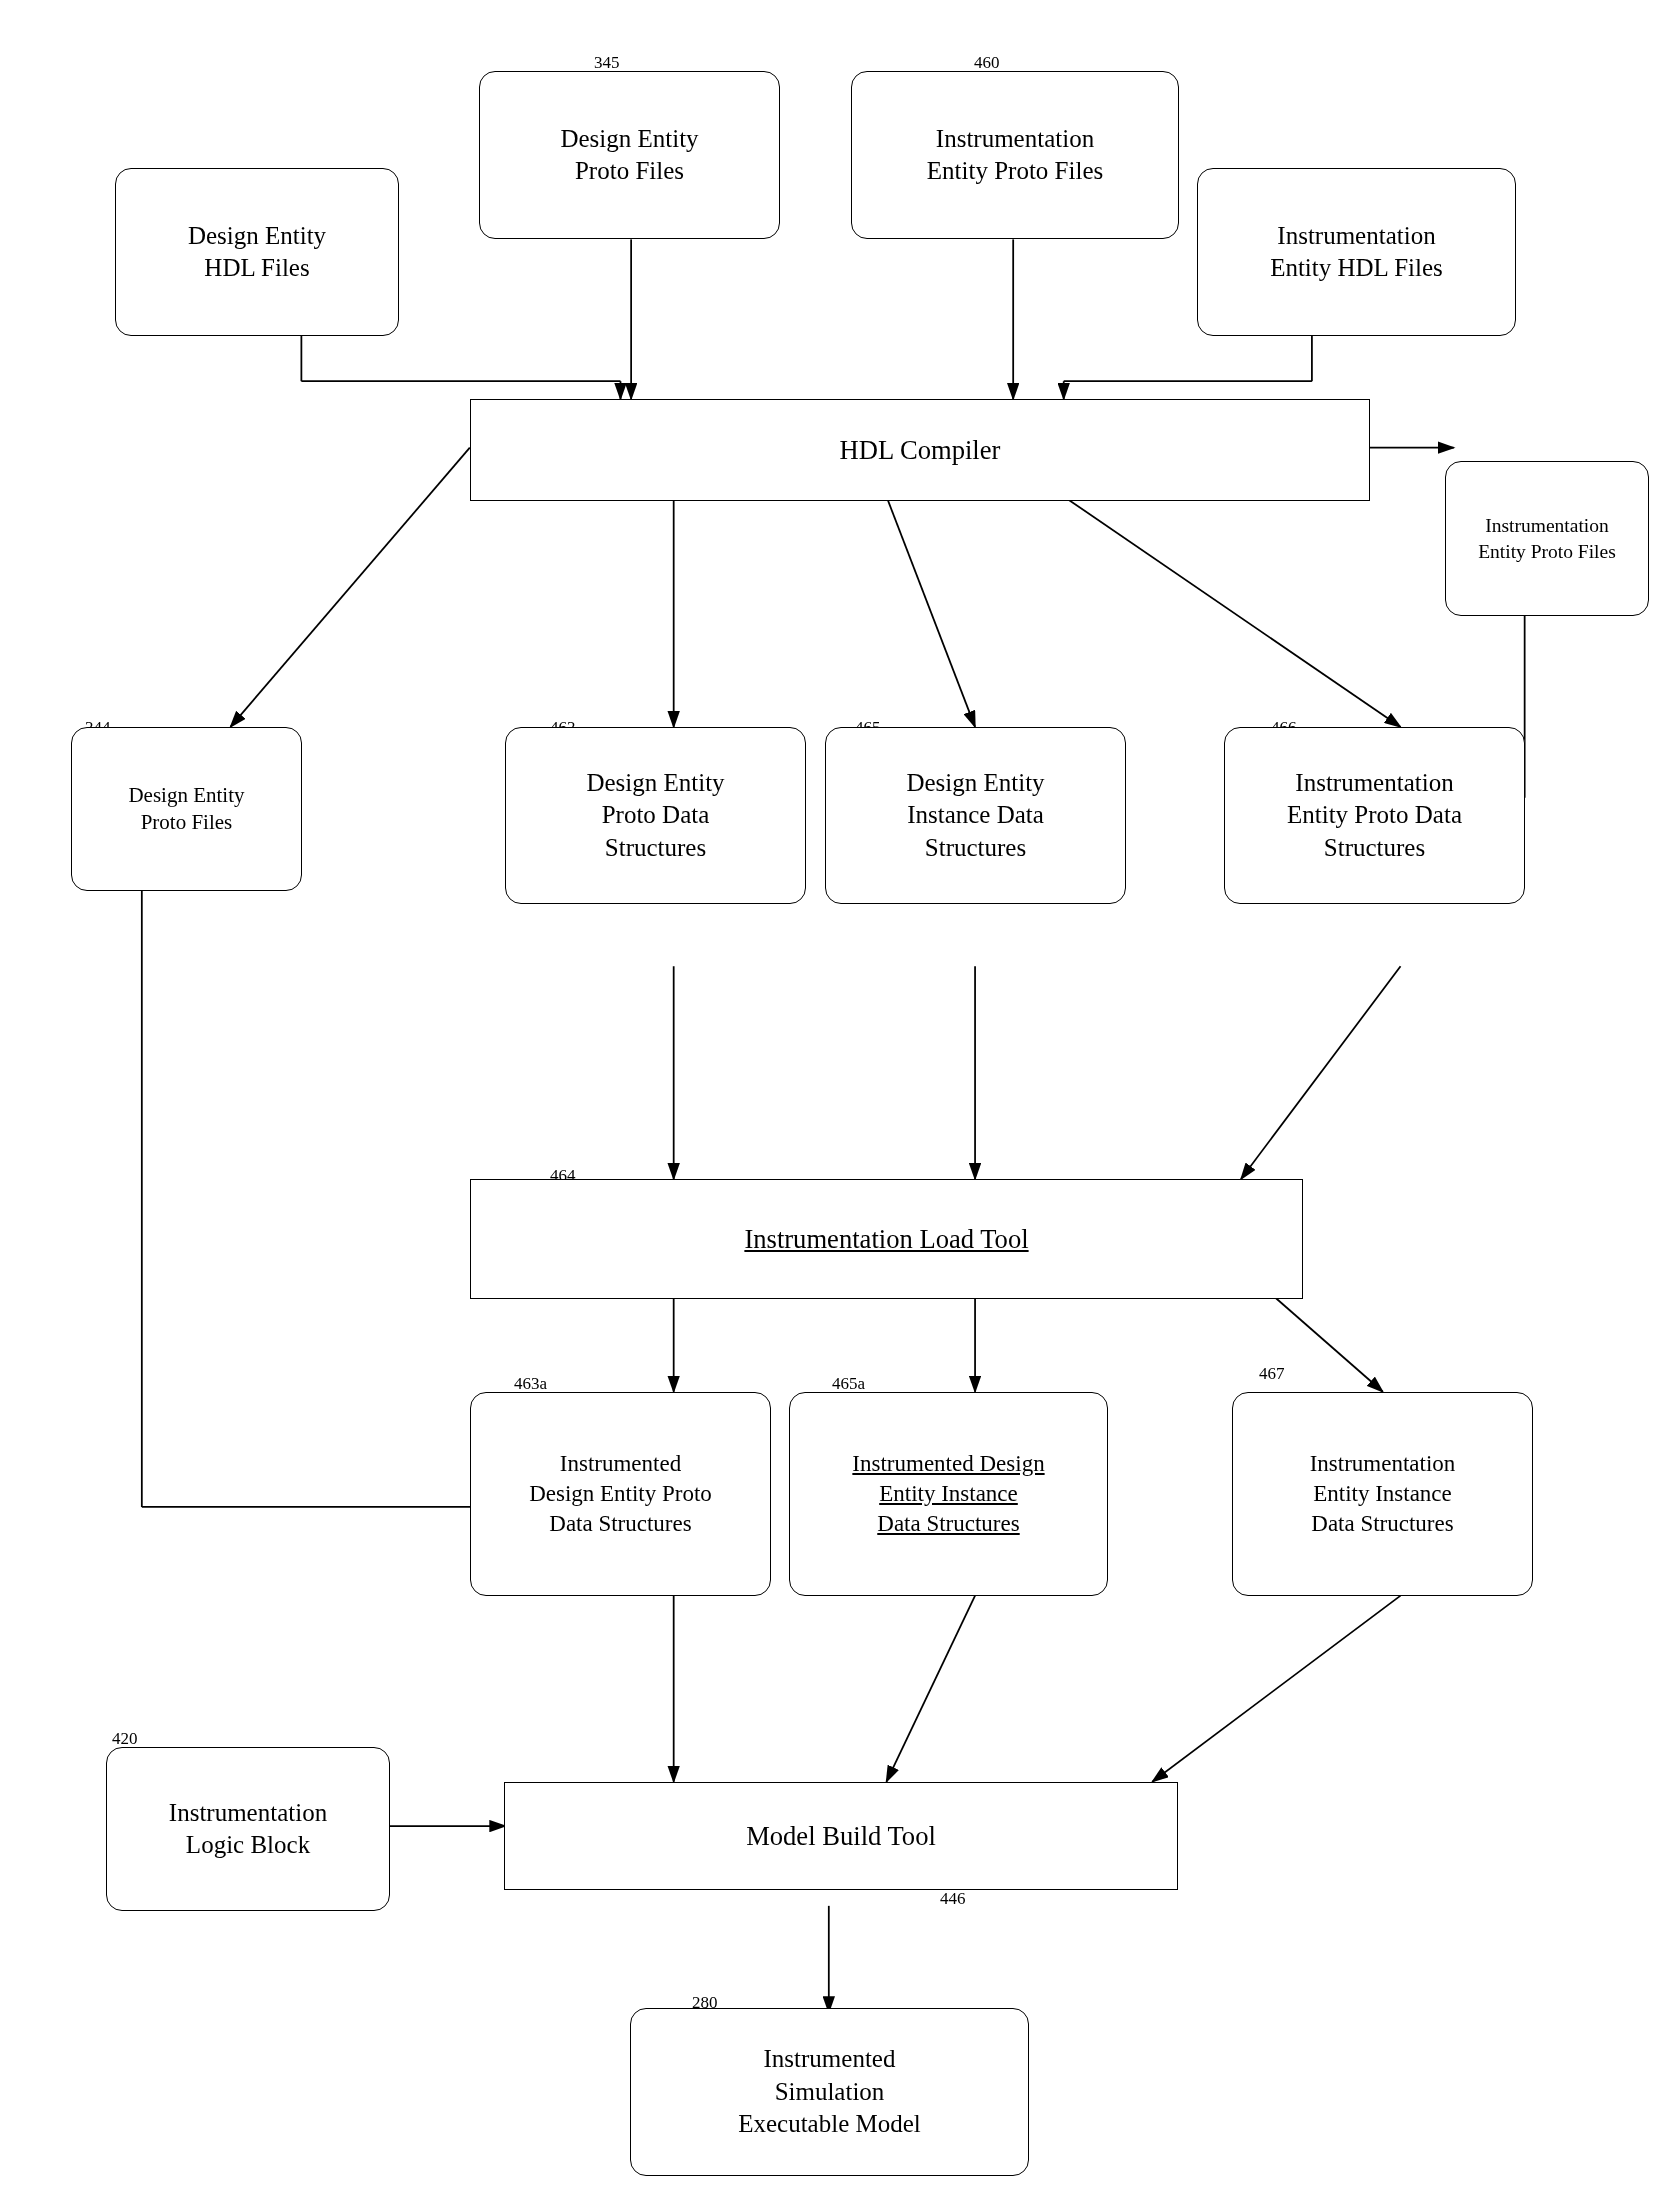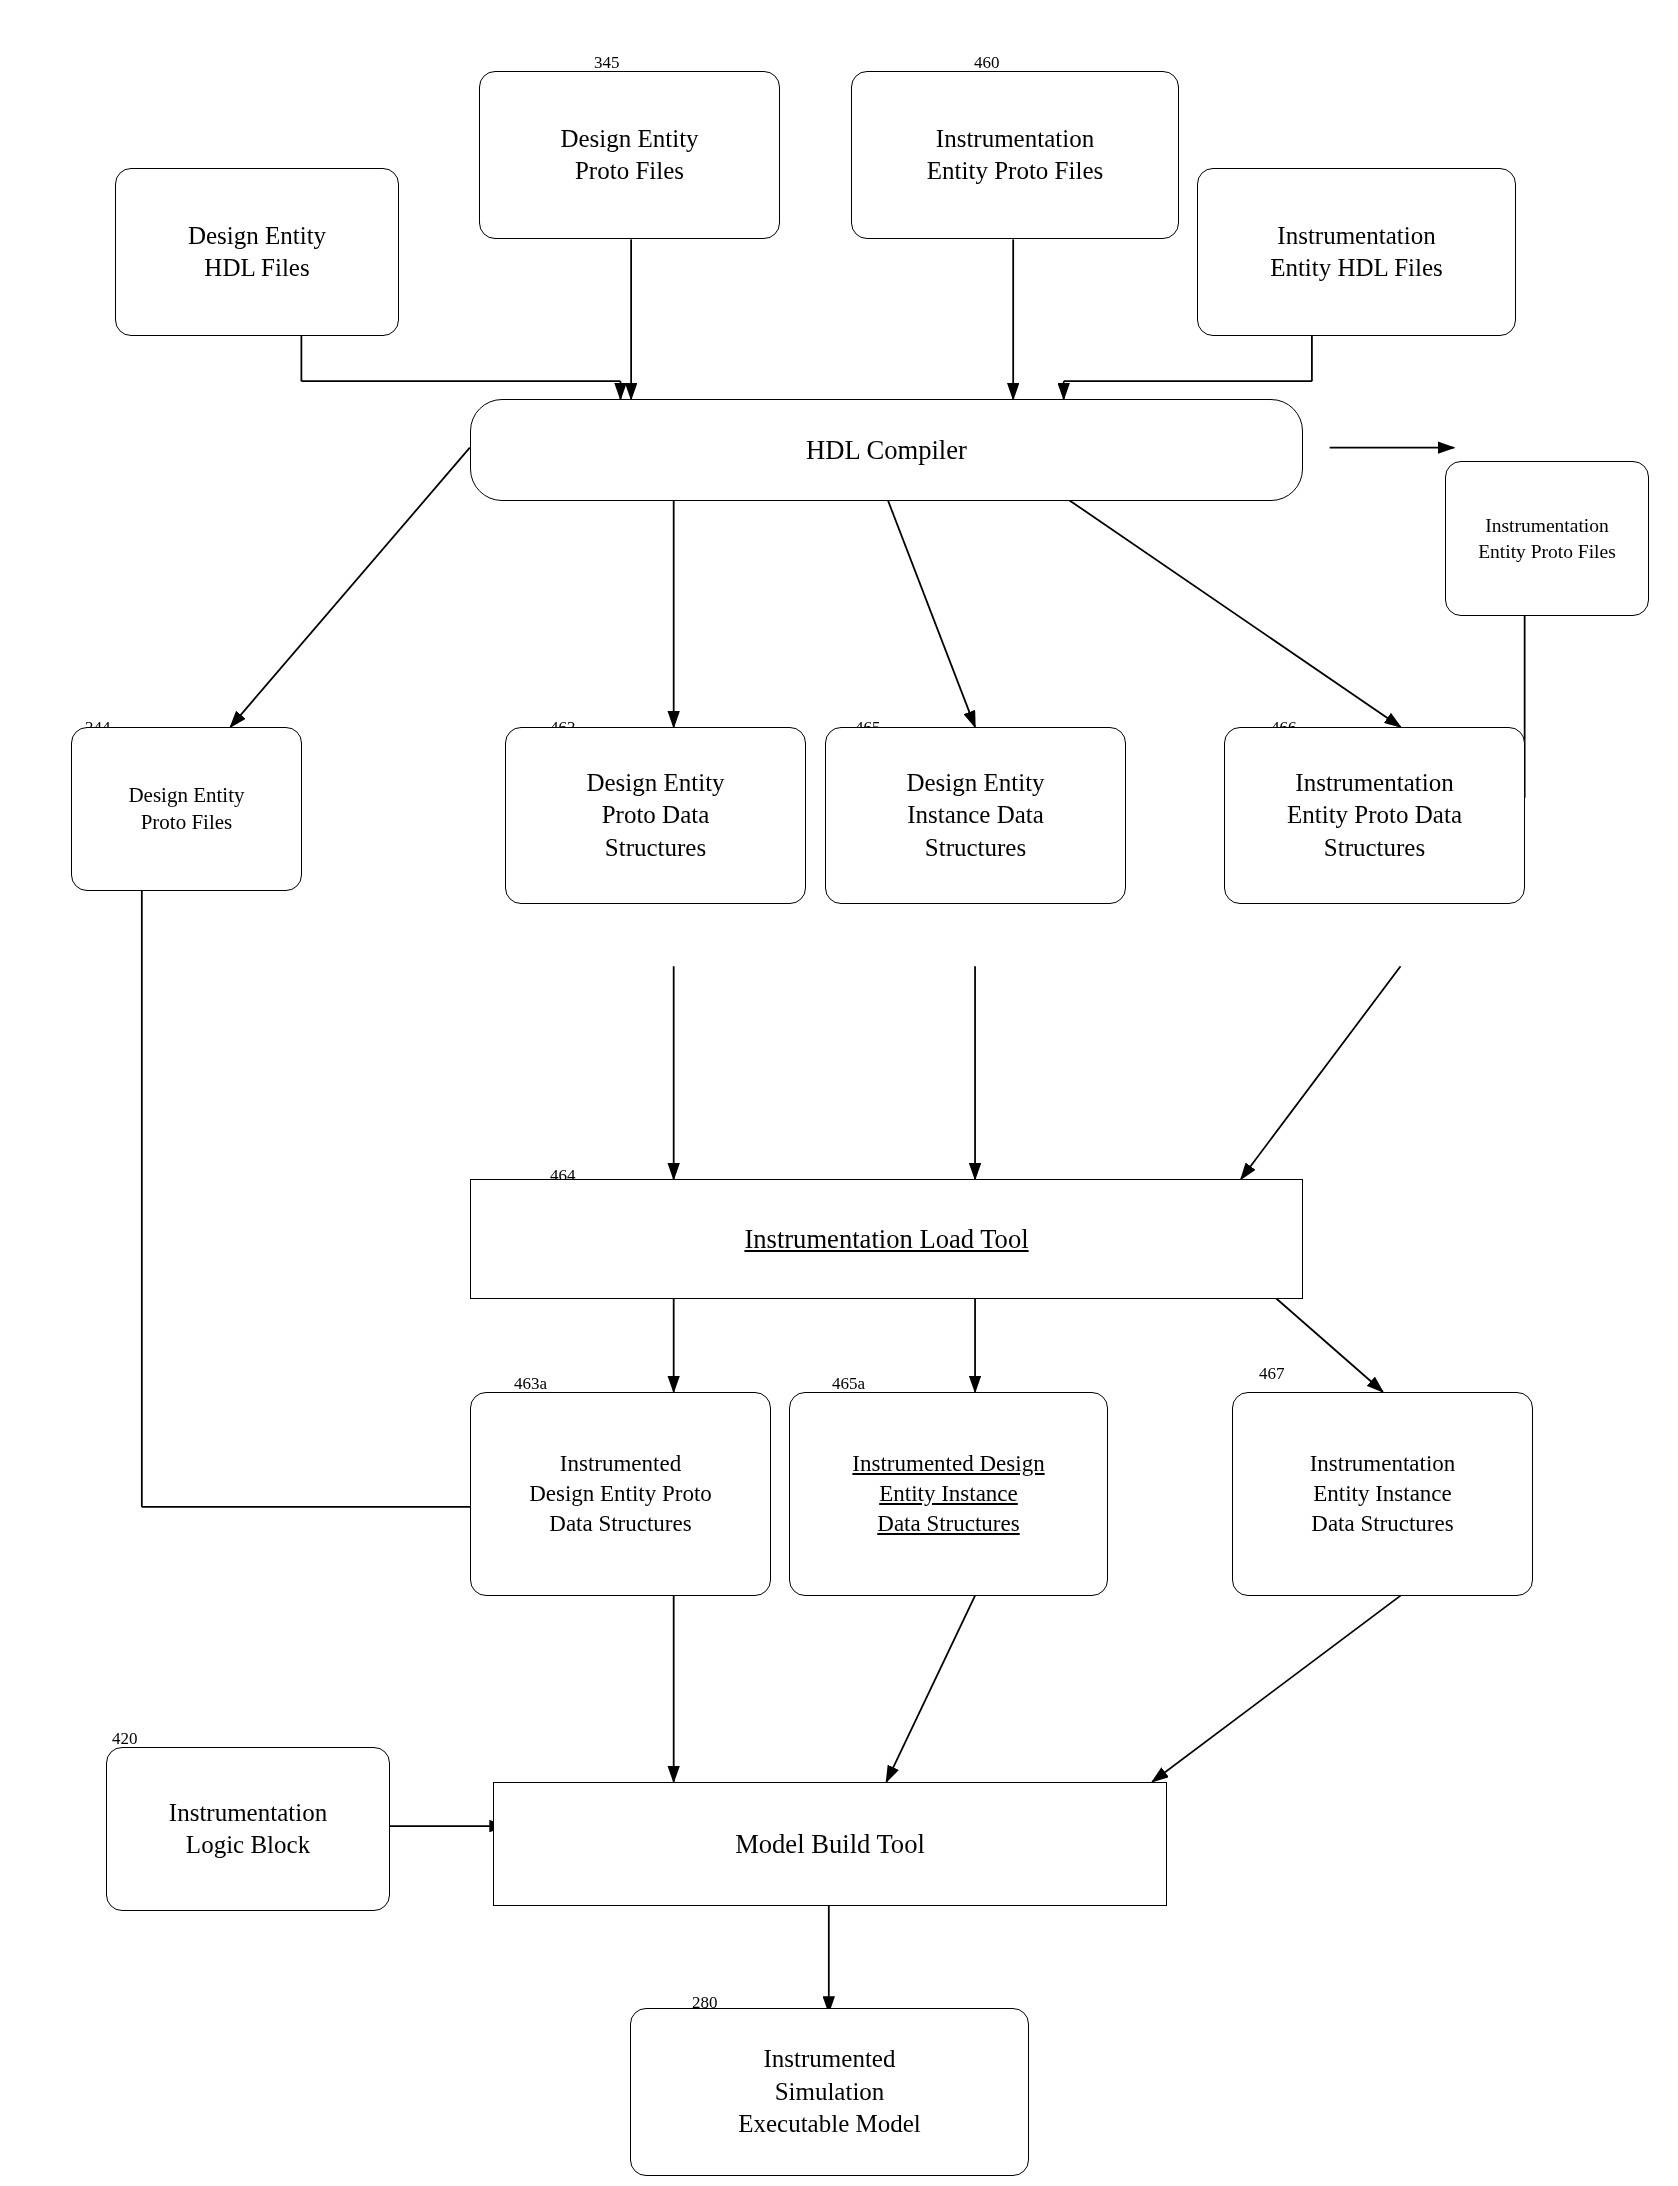--- a/index.html
+++ b/index.html
@@ -149,21 +149,21 @@
   </div>
 
   <div class="node" style="left:115px; top:168px; width:284px; height:168px;">
     <span>Design Entity<br>HDL Files</span>
   </div>
 
   <div class="node" style="left:1197px; top:168px; width:319px; height:168px;">
     <span>Instrumentation<br>Entity HDL Files</span>
   </div>
 
-  <div class="node-rect" style="left:470px; top:399px; width:833px; height:102px;border-radius:32px;">
+  <div class="node-rect" style="left:470px; top:399px; width:900px; height:102px;">
     <span>HDL Compiler</span>
   </div>
 
   <div class="node" style="left:1445px; top:461px; width:204px; height:155px;">
     <span style="font-size:19.5px;">Instrumentation<br>Entity Proto Files</span>
   </div>
 
   <div class="node" style="left:71px; top:727px; width:231px; height:164px;">
     <span style="font-size:21px;">Design Entity<br>Proto Files</span>
   </div>
@@ -193,21 +193,21 @@
   </div>
 
   <div class="node" style="left:1232px; top:1392px; width:301px; height:204px;">
     <span style="font-size:23px;">Instrumentation<br>Entity Instance<br>Data Structures</span>
   </div>
 
   <div class="node" style="left:106px; top:1747px; width:284px; height:164px;">
     <span>Instrumentation<br>Logic Block</span>
   </div>
 
-  <div class="node-rect" style="left:493px; top:1782px; width:674px; height:124px;">
+  <div class="node-rect" style="left:504px; top:1782px; width:674px; height:108px;">
     <span>Model Build Tool</span>
   </div>
 
   <div class="node" style="left:630px; top:2008px; width:399px; height:168px;">
     <span>Instrumented<br>Simulation<br>Executable Model</span>
   </div>
 
 </div>
 
 

